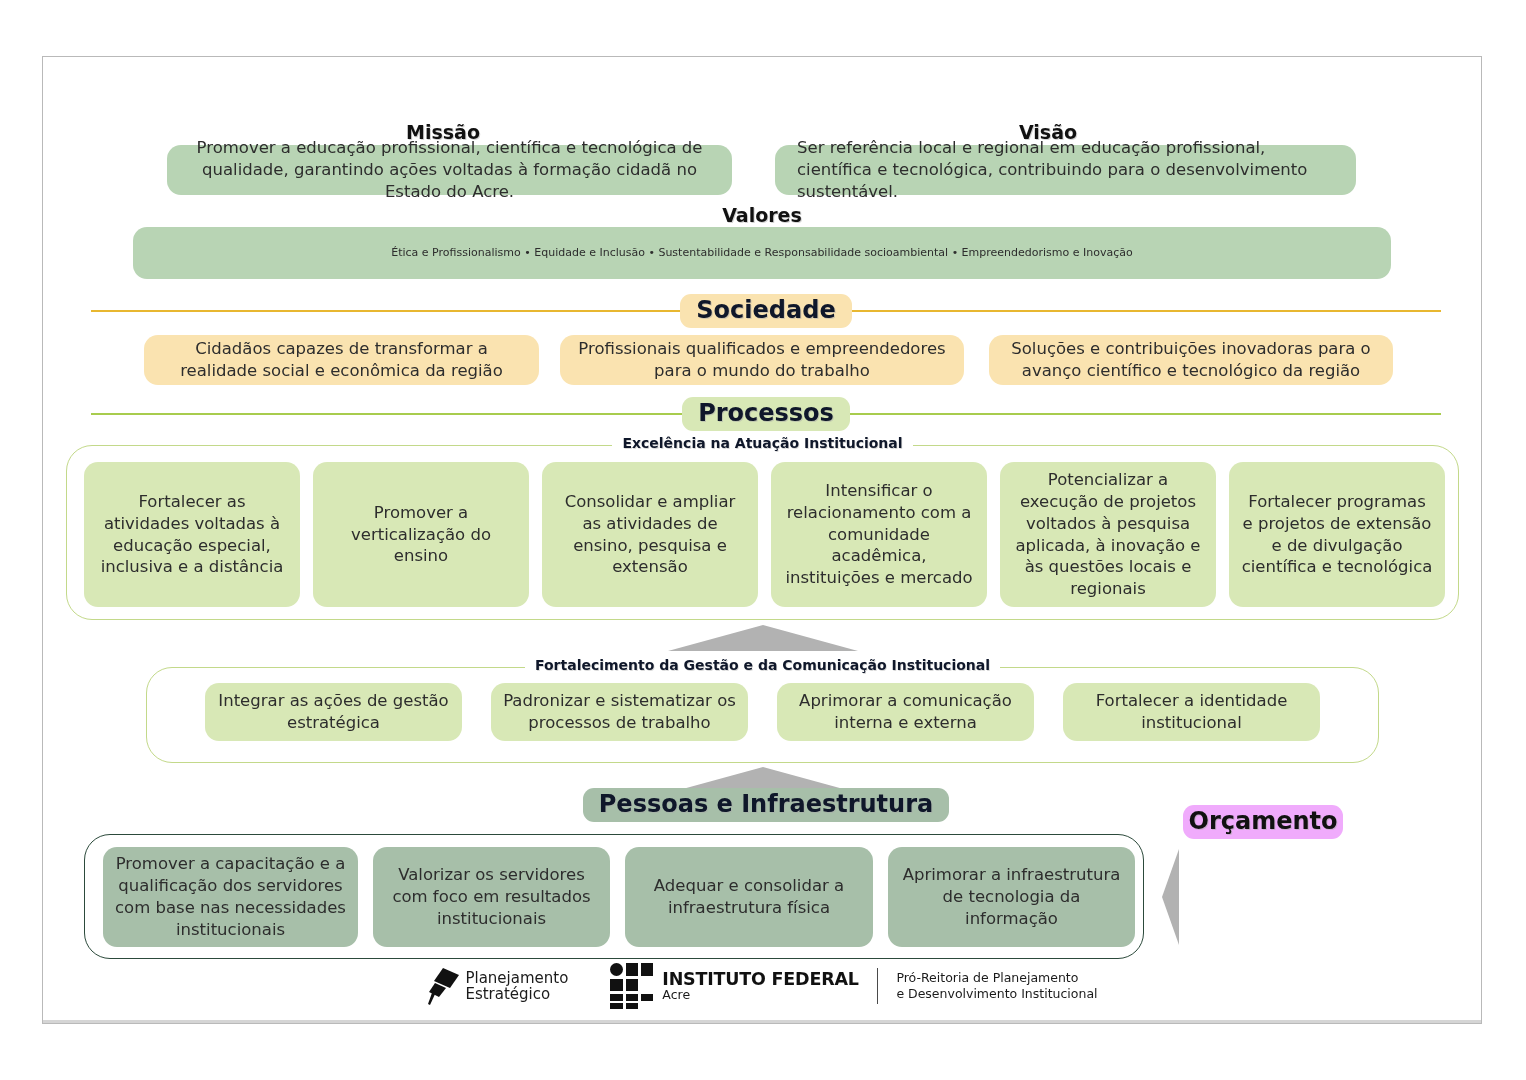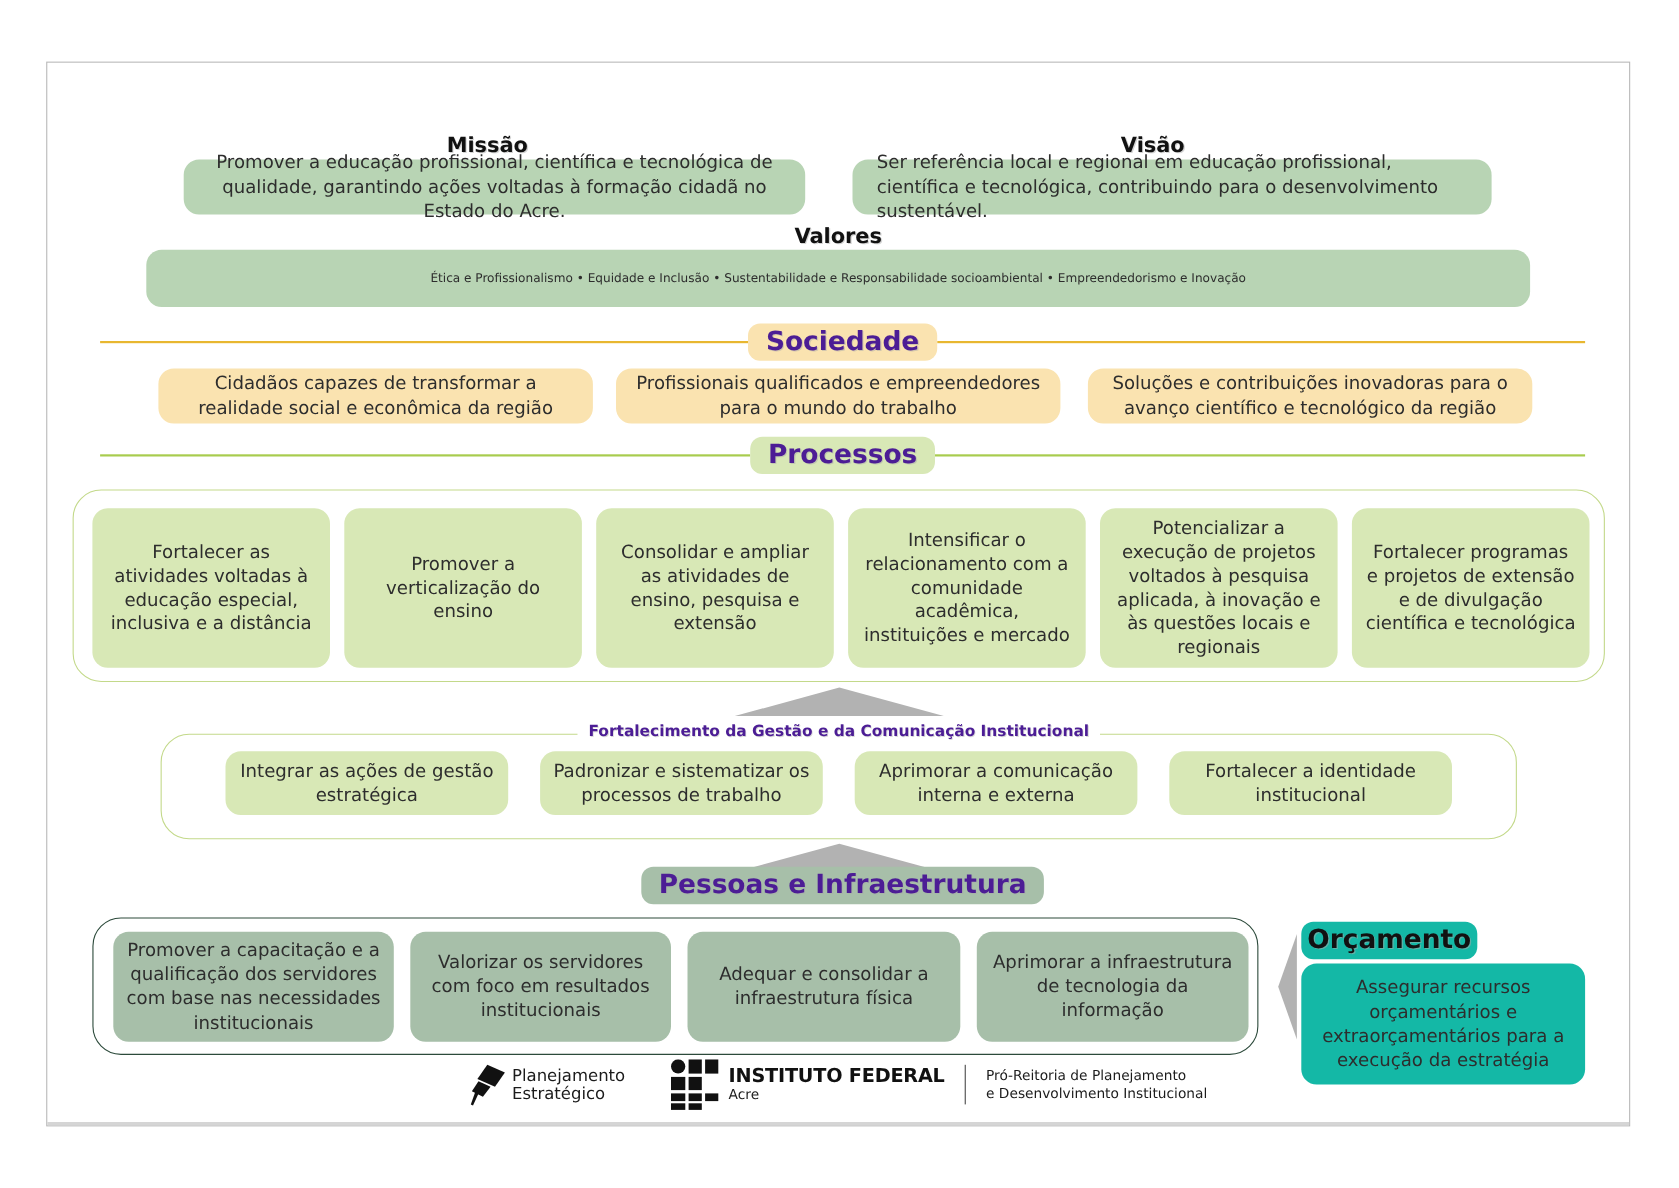--- a/index.html
+++ b/index.html
@@ -54,21 +54,21 @@
     display: flex;
     align-items: center;
   }
   .band .rule { height: 2.5px; flex: 1 1 auto; }
   .band .pill {
     flex: 0 0 auto;
     border-radius: 11px;
     padding: 2px 16px 4px 16px;
     font-size: 24px;
     font-weight: bold;
-    color: #4c1d95;
+    color: #0f172a;
     white-space: nowrap;
     text-shadow: 1px 1px 0 rgba(170,170,170,0.5);
     z-index: 2;
   }
   .band .pill.small {
     font-size: 14px;
     padding: 1px 10px 2px 10px;
     border-radius: 6px;
     background: transparent;
     text-shadow: 0.8px 0.8px 0 rgba(170,170,170,0.45);
@@ -95,21 +95,21 @@
     box-sizing: border-box;
     padding: 6px 12px;
     font-size: 16.5px;
     line-height: 1.32;
     color: #2d2d2d;
   }
   .box.green-pale { background: #b8d4b4; }
   .box.cream      { background: #fae3b0; }
   .box.lime       { background: #d8e8b6; }
   .box.sage       { background: #a7bfa9; }
-  .box.peach      { background: #14b8a6; margin-top: 33px; }
+  .box.peach      { background: #f0abfc; }
 
   
   .group-outline {
     position: absolute;
     box-sizing: border-box;
     border-radius: 26px;
     background: transparent;
   }
   .group-outline.lime-border { border: 1.6px solid #c3d98a; }
   .group-outline.dark-border { border: 1.6px solid #2c4a3b; }
@@ -190,20 +190,25 @@
   <div class="box cream" style="left:517px; top:278px; width:404px; height:50px;">Profissionais qualificados e empreendedores para o mundo do trabalho</div>
   <div class="box cream" style="left:946px; top:278px; width:404px; height:50px;">Soluções e contribuições inovadoras para o avanço científico e tecnológico da região</div>
 
   <div class="band" style="left:48px; top:335px; width:1350px; height:44px;">
     <div class="rule" style="background:#a8cc4e;"></div>
     <div class="pill" style="background:#d8e8b6;">Processos</div>
     <div class="rule" style="background:#a8cc4e;"></div>
   </div>
 
   <div class="group-outline lime-border" style="left:23px; top:388px; width:1393px; height:175px;"></div>
+  <div class="band" style="left:23px; top:374px; width:1393px; height:24px;">
+    <div class="rule" style="background:#ffffff;"></div>
+    <div class="pill small" style="background:#ffffff;">Excelência na Atuação Institucional</div>
+    <div class="rule" style="background:#ffffff;"></div>
+  </div>
 
   <div class="box lime" style="left:41px; top:405px; width:216px; height:145px;">Fortalecer as atividades voltadas à educação especial, inclusiva e a distância</div>
   <div class="box lime" style="left:270px; top:405px; width:216px; height:145px;">Promover a verticalização do ensino</div>
   <div class="box lime" style="left:499px; top:405px; width:216px; height:145px;">Consolidar e ampliar as atividades de ensino, pesquisa e extensão</div>
   <div class="box lime" style="left:957px; top:405px; width:216px; height:145px;">Potencializar a execução de projetos voltados à pesquisa aplicada, à inovação e às questões locais e regionais</div>
   <div class="box lime" style="left:728px; top:405px; width:216px; height:145px;">Intensificar o relacionamento com a comunidade acadêmica, instituições e mercado</div>
   <div class="box lime" style="left:1186px; top:405px; width:216px; height:145px;">Fortalecer programas e projetos de extensão e de divulgação científica e tecnológica</div>
 
   <div class="up-arrow" style="left:625px; top:568px;"></div>
 
@@ -229,21 +234,20 @@
 
   <div class="group-outline dark-border" style="left:41px; top:777px; width:1060px; height:125px;"></div>
 
   <div class="box sage" style="left:60px; top:790px; width:255px; height:100px;">Promover a capacitação e a qualificação dos servidores com base nas necessidades institucionais</div>
   <div class="box sage" style="left:330px; top:790px; width:237px; height:100px;">Valorizar os servidores com foco em resultados institucionais</div>
   <div class="box sage" style="left:582px; top:790px; width:248px; height:100px;">Adequar e consolidar a infraestrutura física</div>
   <div class="box sage" style="left:845px; top:790px; width:247px; height:100px;">Aprimorar a infraestrutura de tecnologia da informação</div>
 
   <div class="left-chevron" style="left:1119px; top:792px;"></div>
   <div class="box peach" style="left:1140px; top:748px; width:160px; height:34px; font-size:24px; font-weight:bold; color:#111; border-radius:11px; text-shadow:1px 1px 0 rgba(170,170,170,0.5);">Orçamento</div>
-  <div class="box peach" style="left:1140px; top:786px; width:258px; height:110px;">Assegurar recursos orçamentários e extraorçamentários para a execução da estratégia</div>
 
   <div class="footer">
 
     <div class="logo-pe">
       <svg width="34" height="40" viewBox="0 0 34 40">
         <polygon points="17,2 33,9 24,22 8,15" fill="#111"></polygon>
         <polygon points="9,17 20,22 13,31 3,26" fill="#111"></polygon>
         <polygon points="2,38 7,24 10,26 4,39" fill="#111"></polygon>
       </svg>
       <div class="logo-pe-text">

